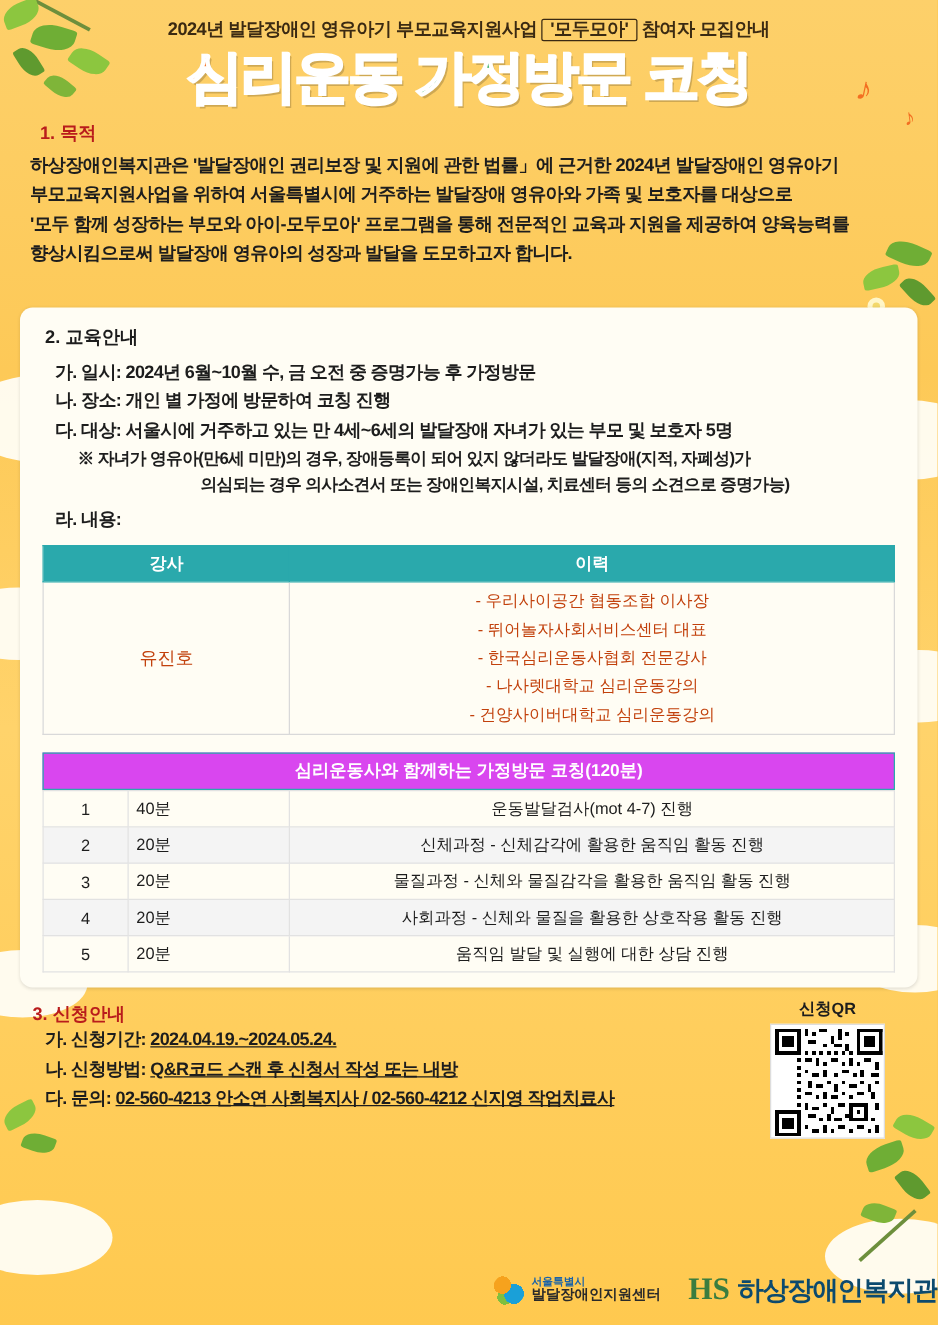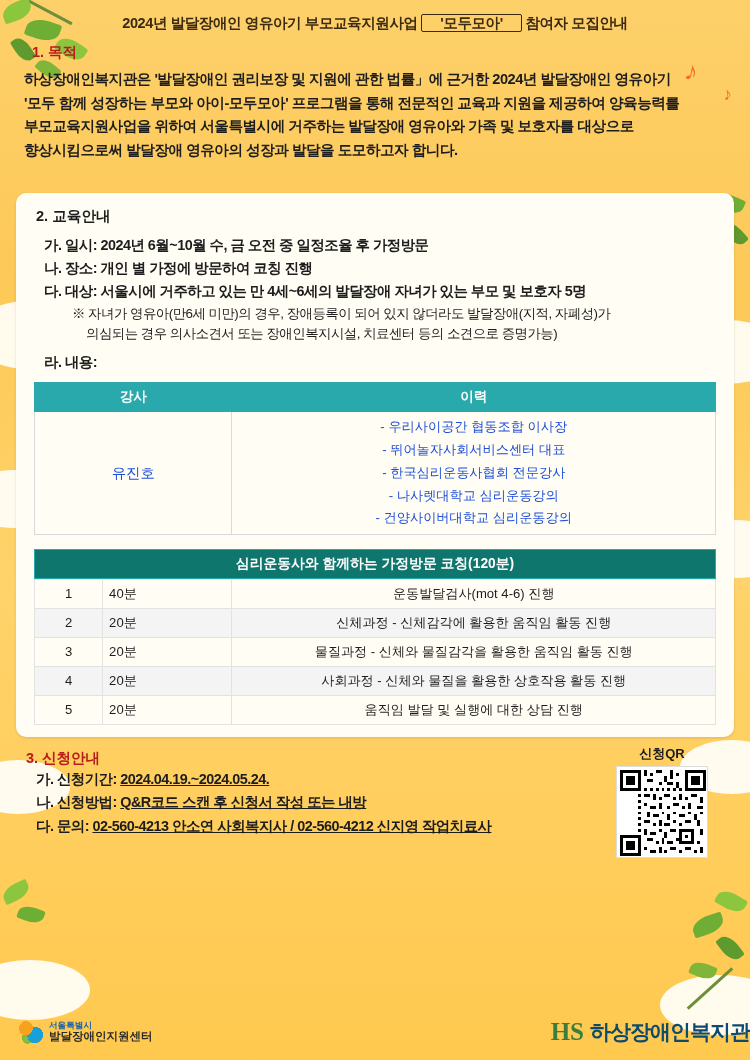--- a/index.html
+++ b/index.html
@@ -30,21 +30,21 @@
   .flower:after{ content:''; position:absolute; left:4px; top:4px; width:6px;height:6px;border-radius:50%;background:#f3d86a; }
 
   
   .header{
     position:relative; text-align:center; padding-top:14px;
   }
   .head-sub{
     font-size:14.5px; font-weight:bold; color:#3b2a12; letter-spacing:-0.4px;
   }
   .head-sub .boxed{
-    border:1.5px solid #3b2a12; padding:0 18px; border-radius:2px;
+    border:1.5px solid #3b2a12; padding:0 6px; border-radius:2px;
   }
   .head-title{
     margin-top:4px;
     font-size:45px; font-weight:bold; letter-spacing:-2px;
     line-height:1.1;
   }
   .t1{ color:#f36f21; -webkit-text-stroke:2px #fff; text-shadow:2px 2px 0 rgba(0,0,0,.18); }
   .t2{ color:#1aa44b; -webkit-text-stroke:2px #fff; text-shadow:2px 2px 0 rgba(0,0,0,.18); }
   .t3{ color:#f0a500; -webkit-text-stroke:2px #fff; text-shadow:2px 2px 0 rgba(0,0,0,.18); }
   .note{
@@ -81,42 +81,42 @@
     box-shadow:0 1px 3px rgba(0,0,0,.12);
   }
   .card h3{
     margin:0 0 8px 2px; font-size:14.6px; font-weight:bold; color:#1d1d1d;
   }
   .li{
     font-size:14.4px; color:#1d1d1d; line-height:1.62; letter-spacing:-0.5px;
     margin-left:10px; font-weight:bold;
   }
   .note-sm{
-    font-size:13.4px; color:#1d1d1d; line-height:1.55; margin-left:38px; letter-spacing:-0.5px;
-    font-weight:normal;
-  }
-  .note-sm .ind{ display:block; margin-left:14px; }
+    font-size:13.4px; color:#1d1d1d; line-height:1.55; margin-left:28px; letter-spacing:-0.5px;
+    font-weight:bold;
+  }
+  .note-sm .ind{ display:block; margin-left:14px;text-align:center; }
 
   
   table{ width:100%; border-collapse:collapse; margin-top:8px; }
   .tbl1 th{
     background:#2aa9ac; color:#fff; font-size:13.6px; font-weight:bold;
     padding:5px 0; border:1px solid #2aa9ac;
   }
   .tbl1 td{
-    border:1px solid #d9d9d9; font-size:13.2px; color:#1d4ed8; padding:4px 8px;
+    border:1px solid #d9d9d9; font-size:13.2px; color:#c2410c; padding:4px 8px;
     vertical-align:middle; text-align:center;
   }
   .tbl1 td.name{ width:29%; font-size:14.4px; }
   .career{ text-align:center; line-height:1.72; }
   .career div{ white-space:nowrap; }
 
   .tbl2{ margin-top:14px; }
   .tbl2 caption{
-    background:#0f766e; color:#fff; font-size:13.8px; font-weight:bold;
+    background:#d946ef; color:#fff; font-size:13.8px; font-weight:bold;
     padding:5px 0; border:1px solid #2aa9ac; caption-side:top;
   }
   .tbl2 td{
     border:1px solid #e2e2e2; font-size:13.1px; color:#1d1d1d; padding:5px 6px;
   }
   .tbl2 tr:nth-child(even) td{ background:#f4f4f4; }
   .tbl2 .c-no{ width:10%; text-align:center; }
   .tbl2 .c-min{ width:19%; text-align:left; }
   .tbl2 .c-desc{ text-align:center; }
 
@@ -138,21 +138,21 @@
   
   .notice{
     text-align:center; margin-top:16px; font-size:14.6px; font-weight:bold; color:#1d1d1d;
     letter-spacing:-0.5px; line-height:1.7;
   }
   .notice .red{ color:#d0021b; text-decoration:underline; }
 
   
   .footer{
     position:absolute; left:18px; right:0; bottom:14px;
-    display:flex; align-items:center; justify-content:space-between; gap:22px;
+    display:flex; align-items:center; justify-content:flex-end; gap:22px;
   }
   .logo-a{ display:flex; align-items:center; gap:5px; }
   .swirl{
     width:26px;height:26px;border-radius:50%;
     background:
       radial-gradient(circle at 30% 35%, #f6a21d 0 7px, transparent 7px),
       radial-gradient(circle at 66% 62%, #1aa0d8 0 8px, transparent 8px),
       radial-gradient(circle at 38% 72%, #7fbf3f 0 6px, transparent 6px);
   }
   .logo-a-text{ font-size:11.5px; font-weight:bold; color:#2a2a2a; line-height:1.2; text-align:left; }
@@ -206,38 +206,43 @@
 
 <div class="leafgroup" style="left:0;bottom:120px;width:90px;height:90px;">
   <div class="leaf" style="left:2px;bottom:40px;width:28px;height:16px;transform:rotate(-26deg);background:#8cc63f;"></div>
   <div class="leaf" style="left:18px;bottom:18px;width:26px;height:15px;transform:rotate(20deg);background:#6fae35;"></div>
 </div>
 
 <div class="header">
   <div class="head-sub">
     <span>2024년 발달장애인 영유아기 부모교육지원사업 </span><span class="boxed">'모두모아'</span><span> 참여자 모집안내</span>
   </div>
+  <div class="head-title">
+    <span class="t1">심리운동</span>
+    <span class="t2">가정방문</span>
+    <span class="t3">코칭</span>
+  </div>
   <span class="note">♪</span>
   <span class="note2">♪</span>
 </div>
 
 <div class="sec1">
   <div class="sec-label">1. 목적</div>
   <div class="sec1-body">
     <div>하상장애인복지관은 '발달장애인 권리보장 및 지원에 관한 법률」에 근거한 2024년 발달장애인 영유아기</div>
+    <div>부모교육지원사업을 위하여 서울특별시에 거주하는 발달장애 영유아와 가족 및 보호자를 대상으로</div>
     <div>'모두 함께 성장하는 부모와 아이-모두모아' 프로그램을 통해 전문적인 교육과 지원을 제공하여 양육능력를</div>
-    <div>부모교육지원사업을 위하여 서울특별시에 거주하는 발달장애 영유아와 가족 및 보호자를 대상으로</div>
     <div>향상시킴으로써 발달장애 영유아의 성장과 발달을 도모하고자 합니다.</div>
   </div>
 </div>
 <div class="bar"></div>
 
 <div class="card">
   <h3>2. 교육안내</h3>
-  <div class="li">가. 일시: 2024년 6월~10월 수, 금 오전 중 일정조율 후 가정방문</div>
+  <div class="li">가. 일시: 2024년 6월~10월 수, 금 오전 중 증명가능 후 가정방문</div>
   <div class="li">나. 장소: 개인 별 가정에 방문하여 코칭 진행</div>
   <div class="li">다. 대상: 서울시에 거주하고 있는 만 4세~6세의 발달장애 자녀가 있는 부모 및 보호자 5명</div>
   <div class="note-sm">
     <span>※ 자녀가 영유아(만6세 미만)의 경우, 장애등록이 되어 있지 않더라도 발달장애(지적, 자폐성)가</span>
     <span class="ind">의심되는 경우 의사소견서 또는 장애인복지시설, 치료센터 등의 소견으로 증명가능)</span>
   </div>
   <div class="li" style="margin-top:6px;">라. 내용:</div>
 
   <table class="tbl1">
     <thead>
@@ -261,21 +266,21 @@
       </tr>
     </tbody>
   </table>
 
   <table class="tbl2">
     <caption>심리운동사와 함께하는 가정방문 코칭(120분)</caption>
     <tbody>
       <tr>
         <td class="c-no">1</td>
         <td class="c-min">40분</td>
-        <td class="c-desc">운동발달검사(mot 4-6) 진행</td>
+        <td class="c-desc">운동발달검사(mot 4-7) 진행</td>
       </tr>
       <tr>
         <td class="c-no">2</td>
         <td class="c-min">20분</td>
         <td class="c-desc">신체과정 - 신체감각에 활용한 움직임 활동 진행</td>
       </tr>
       <tr>
         <td class="c-no">3</td>
         <td class="c-min">20분</td>
         <td class="c-desc">물질과정 - 신체와 물질감각을 활용한 움직임 활동 진행</td>

